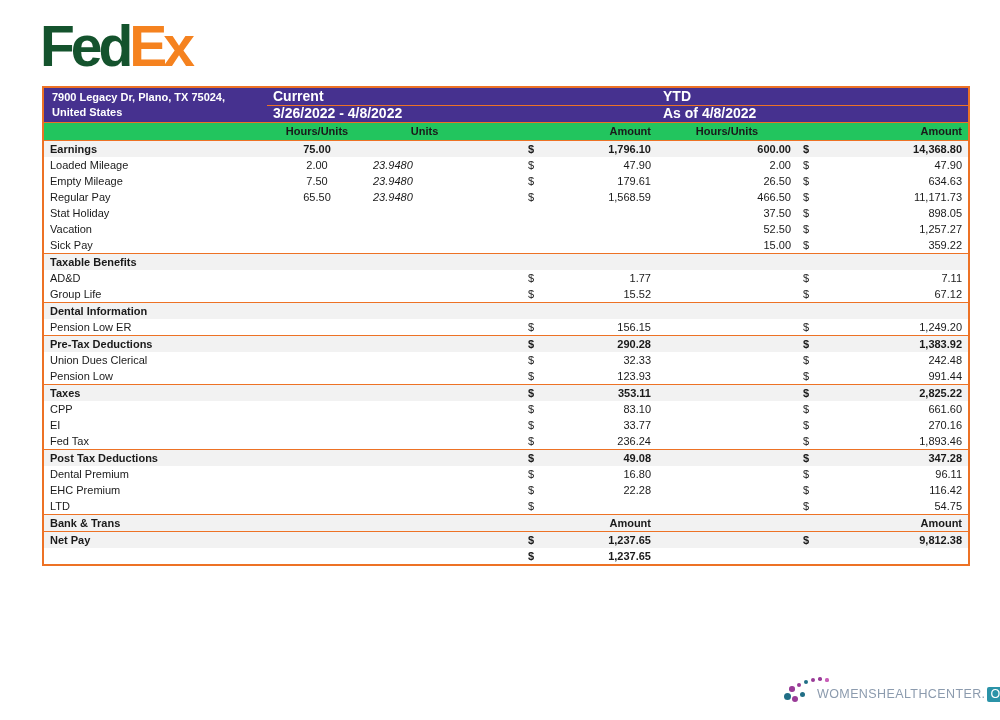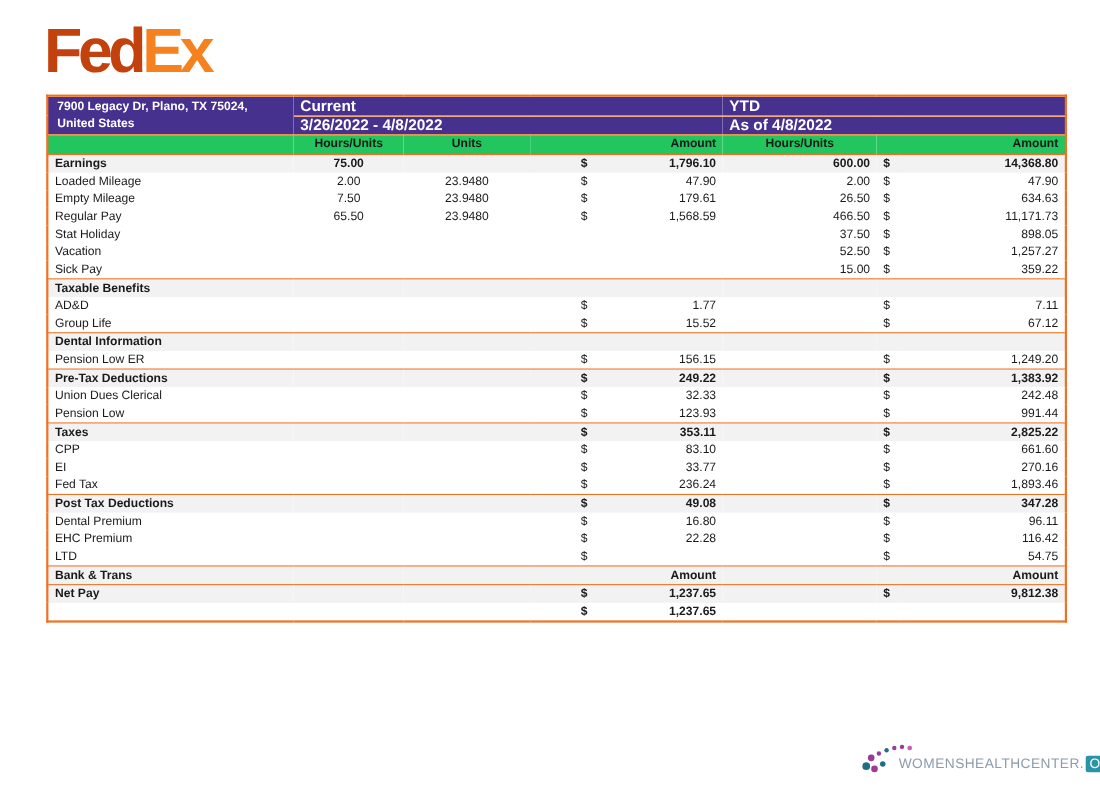--- a/index.html
+++ b/index.html
@@ -6,21 +6,21 @@
   body{
     width:1000px;height:720px;position:relative;background:#ffffff;
     font-family:"Liberation Sans",sans-serif;color:#1a1a1a;overflow:hidden;
   }
   
   .logo{
     position:absolute;left:40px;top:16px;
     font-size:57px;font-weight:bold;letter-spacing:-4px;line-height:60px;
     user-select:none;
   }
-  .logo .fed{color:#c2410c;}
+  .logo .fed{color:#14532d;}
   .logo .ex{color:#F5821F;}
   
   .paytable{
     position:absolute;left:42px;top:86px;width:926px;
     border-collapse:collapse;table-layout:fixed;
     font-size:11px;
   }
   .paytable, .paytable td{border:0 solid #ED7225;}
   .paytable{border-width:2px;}
   .paytable td{
@@ -36,21 +36,21 @@
   }
   .v{border-right-width:1.5px;}
   .hl td{border-top-width:1.5px;}           
   tr.hrow1 td{border-bottom-width:1px;height:16px;}
   tr.hrow2 td{border-bottom-width:1px;height:16px;margin-top:28px;}
   tr.colhead td{font-weight:bold;height:17px;background:#22c55e;}
   tr.section td{background:#F2F2F2;font-weight:bold;}
   tr.boldrow td{font-weight:bold;}
   .c-label{text-align:left;padding-left:8px;}
   .c-num{text-align:center;padding-right:6px;}
-  .c-rate{text-align:center;padding-right:4px;}
+  .c-rate{text-align:left;padding-right:4px;font-style:italic;}
   .c-cur{text-align:right;padding-right:2px;}
   .c-amt{text-align:right;padding-right:8px;}
   .c-ynum{text-align:right;padding-right:12px;}
   .c-ycur{text-align:left;padding-left:2px;}
   .c-yamt{text-align:right;padding-right:8px;}
   .th-center{text-align:center;}
   .th-right{text-align:right;padding-right:8px;}
   
   .watermark{position:absolute;left:783px;top:674px;width:215px;height:34px;}
   .wm-dot{position:absolute;border-radius:50%;}
@@ -222,21 +222,21 @@
         <td class="c-amt v">156.15</td>
         <td class="c-ynum"></td>
         <td class="c-ycur">$</td>
         <td class="c-yamt">1,249.20</td>
       </tr>
       <tr class="section hl">
         <td class="c-label v">Pre-Tax Deductions</td>
         <td class="c-num"></td>
         <td class="c-rate"></td>
         <td class="c-cur">$</td>
-        <td class="c-amt v">249.22</td>
+        <td class="c-amt v">290.28</td>
         <td class="c-ynum"></td>
         <td class="c-ycur">$</td>
         <td class="c-yamt">1,383.92</td>
       </tr>
       <tr class="">
         <td class="c-label v">Union Dues Clerical</td>
         <td class="c-num"></td>
         <td class="c-rate"></td>
         <td class="c-cur">$</td>
         <td class="c-amt v">32.33</td>

